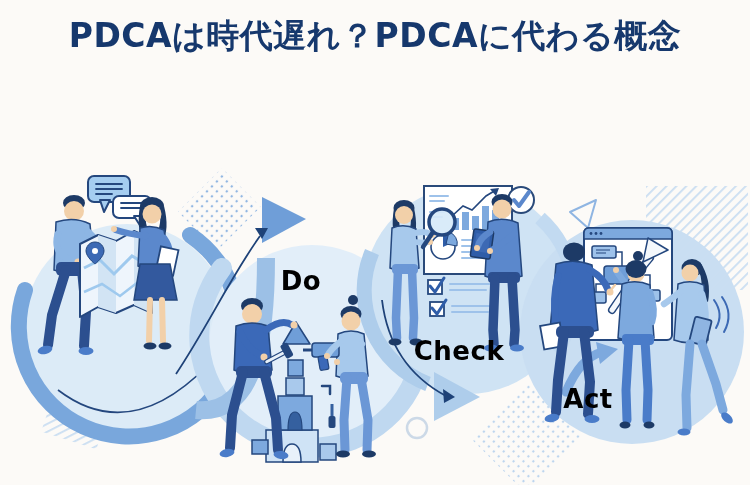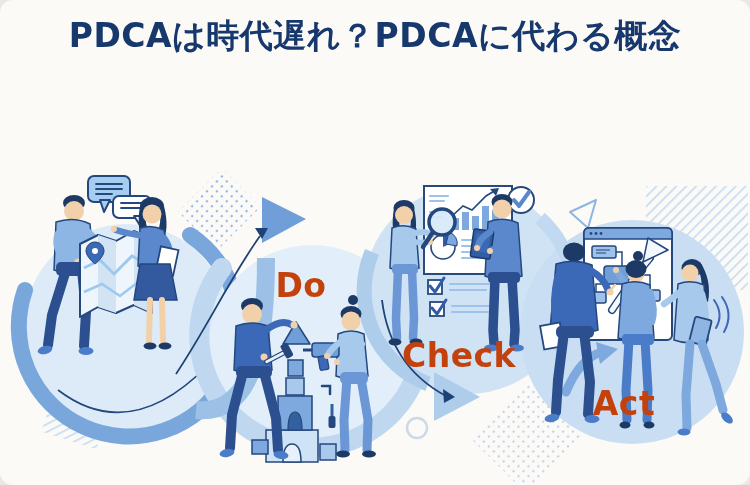--- a/index.html
+++ b/index.html
@@ -1,32 +1,32 @@
 <!DOCTYPE html>
 <html><head>
 <meta charset="utf-8">
 <style>
   html,body{margin:0;padding:0;background:#e8e8e8;}
   #canvas{
     position:relative;width:750px;height:485px;overflow:hidden;
-    background:#fcfaf7;font-family:"DejaVu Sans",sans-serif;border-radius:13px;
+    background:#fcfaf7;font-family:"DejaVu Sans",sans-serif;
   }
   .title{
     position:absolute;top:14px;left:0;width:100%;text-align:center;
     font-size:33px;font-weight:800;letter-spacing:.5px;color:#16386d;
   }
   .scene{position:absolute;left:0;top:0;}
   .step-label{
     position:absolute;transform:translateX(-50%);
-    font-size:33px;font-weight:700;color:#c2410c;letter-spacing:.5px;
+    font-size:26px;font-weight:700;color:#000000;letter-spacing:.5px;
   }
   #label-plan{left:126px;top:328px;}
   #label-do{left:301px;top:266px;}
   #label-check{left:459px;top:336px;}
-  #label-act{left:624px;top:384px;}
+  #label-act{left:588px;top:384px;}
   .limb{fill:none;stroke-linecap:round;}
 </style>
 </head>
 <body>
 
 <div id="canvas">
 
   <svg class="scene" width="750" height="485" viewBox="0 0 750 485">
     <defs>
       <pattern id="pdots" width="7" height="7" patternUnits="userSpaceOnUse">

